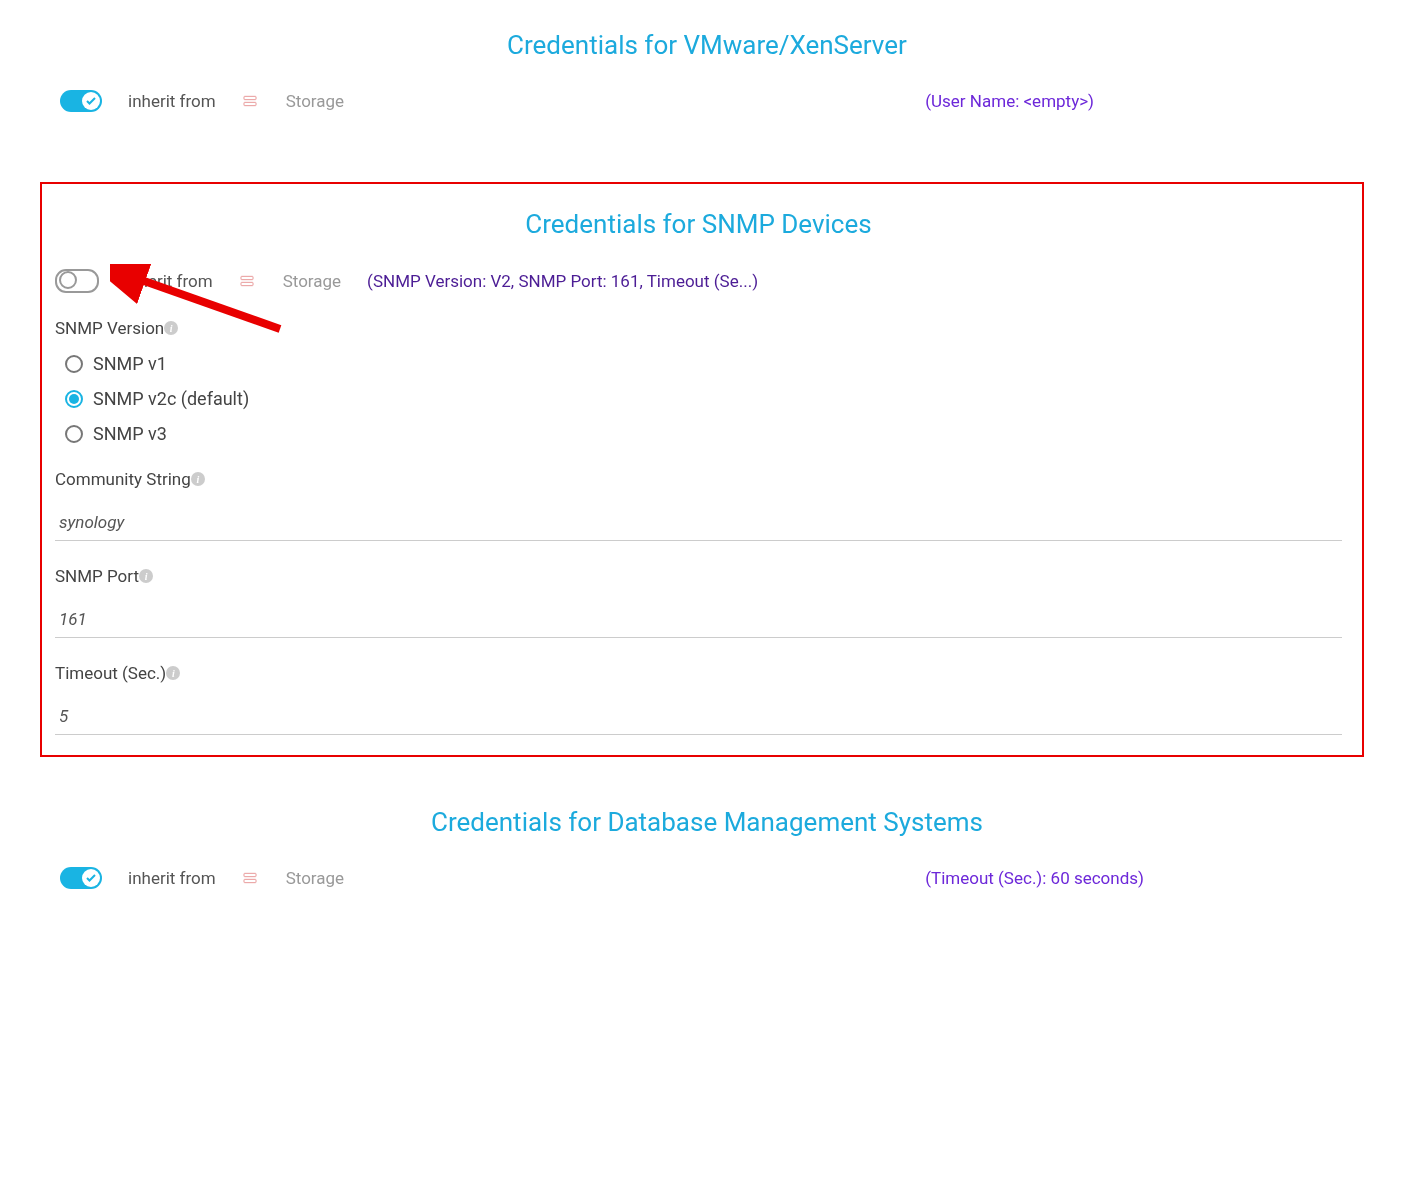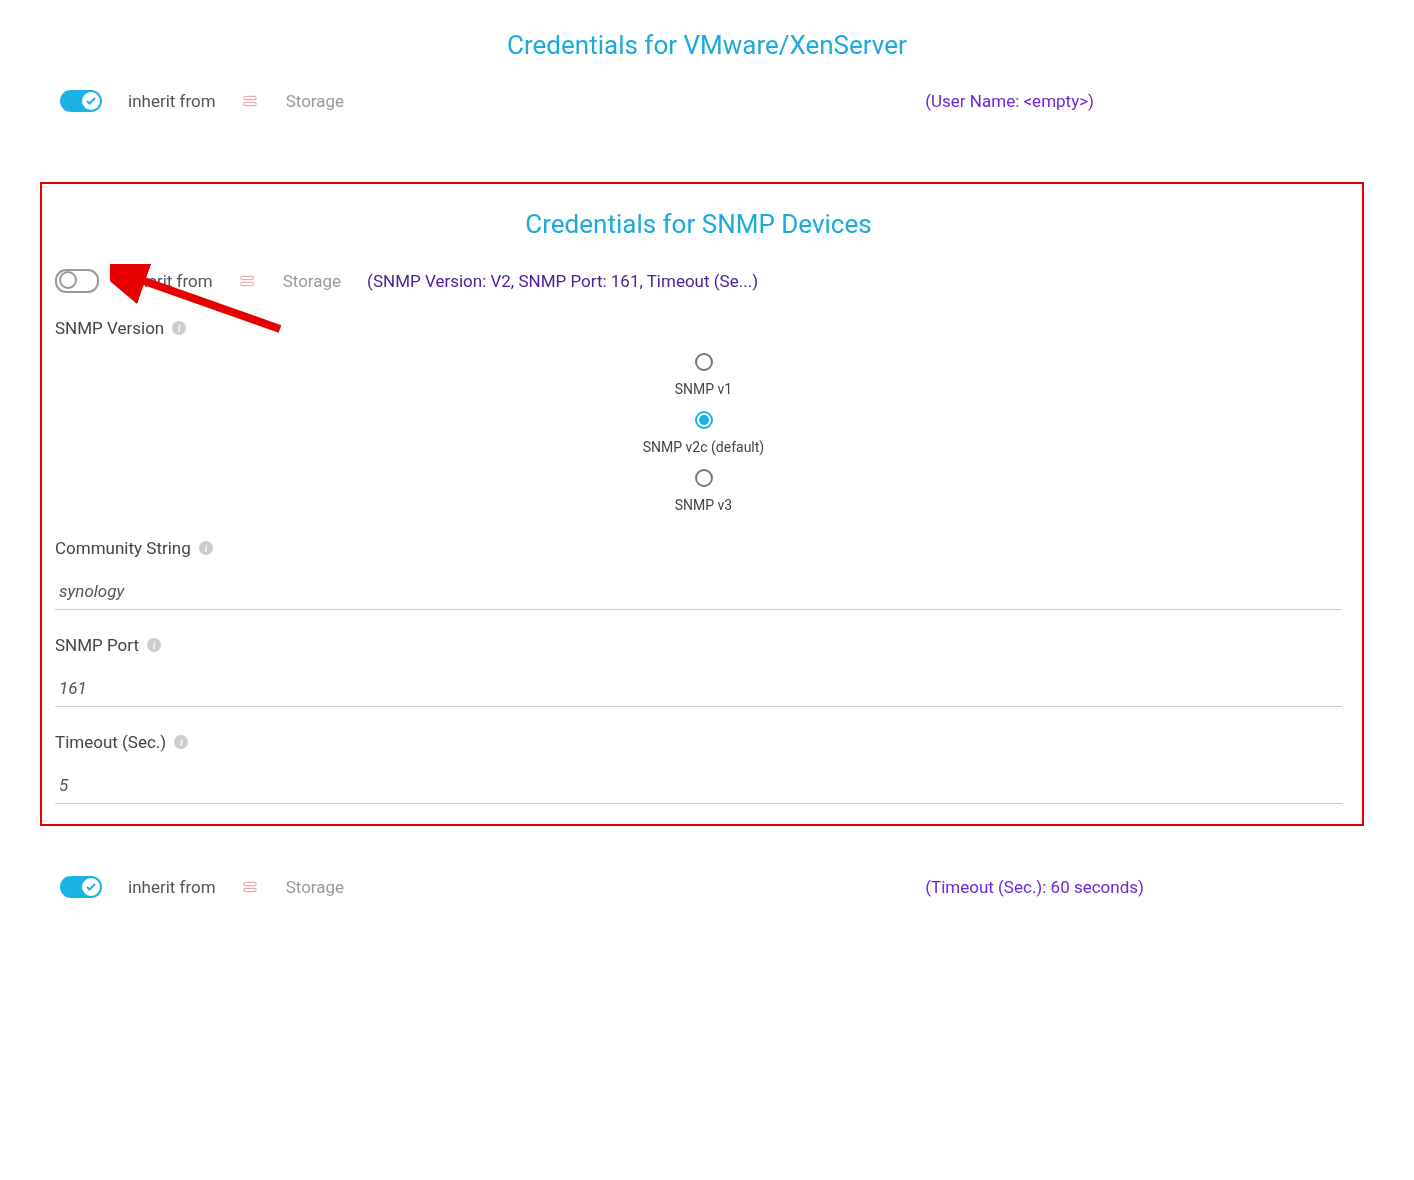--- a/index.html
+++ b/index.html
@@ -88,21 +88,20 @@
     align-items: center;
     margin-right: 2px;
   }
   .storage-icon svg { width: 16px; height: 16px; }
   .field-label {
     font-size: 17px;
     color: #444;
     margin: 25px 0 15px 0;
     display: flex;
     align-items: center;
-    gap: 8px;
   }
   .info-icon {
     width: 14px;
     height: 14px;
     border-radius: 50%;
     background: #ccc;
     color: #fff;
     font-size: 10px;
     font-weight: bold;
     display: inline-flex;
@@ -112,24 +111,23 @@
     font-family: Georgia, serif;
   }
   .radio-group {
     margin-left: 10px;
   }
   .radio-item {
     display: flex;
     align-items: center;
     gap: 10px;
     margin-bottom: 14px;
-    font-size: 14px;
+    font-size: 18px;
     color: #444;
     cursor: pointer;
-    flex-direction: column;
   }
   .radio {
     width: 18px;
     height: 18px;
     border: 2px solid #777;
     border-radius: 50%;
     display: inline-flex;
     align-items: center;
     justify-content: center;
     flex-shrink: 0;
@@ -248,20 +246,21 @@
   <input class="text-input" value="161" style="">
 
   <div class="field-label">
     <span>Timeout (Sec.)</span>
     <span class="info-icon">i</span>
   </div>
   <input class="text-input" value="5" style="">
 </div>
 
 <div class="section">
+  <div class="section-title">Credentials for Database Management Systems</div>
   <div class="inherit-row">
     <span class="toggle on">
       <span class="knob">
         <svg viewBox="0 0 24 24">
             <path fill="none" stroke="#19b4e3" stroke-width="4" d="M4 12l5 5L20 6"></path>
           </svg>
       </span>
     </span>
     <span>inherit from</span>
     <span class="storage-icon">

